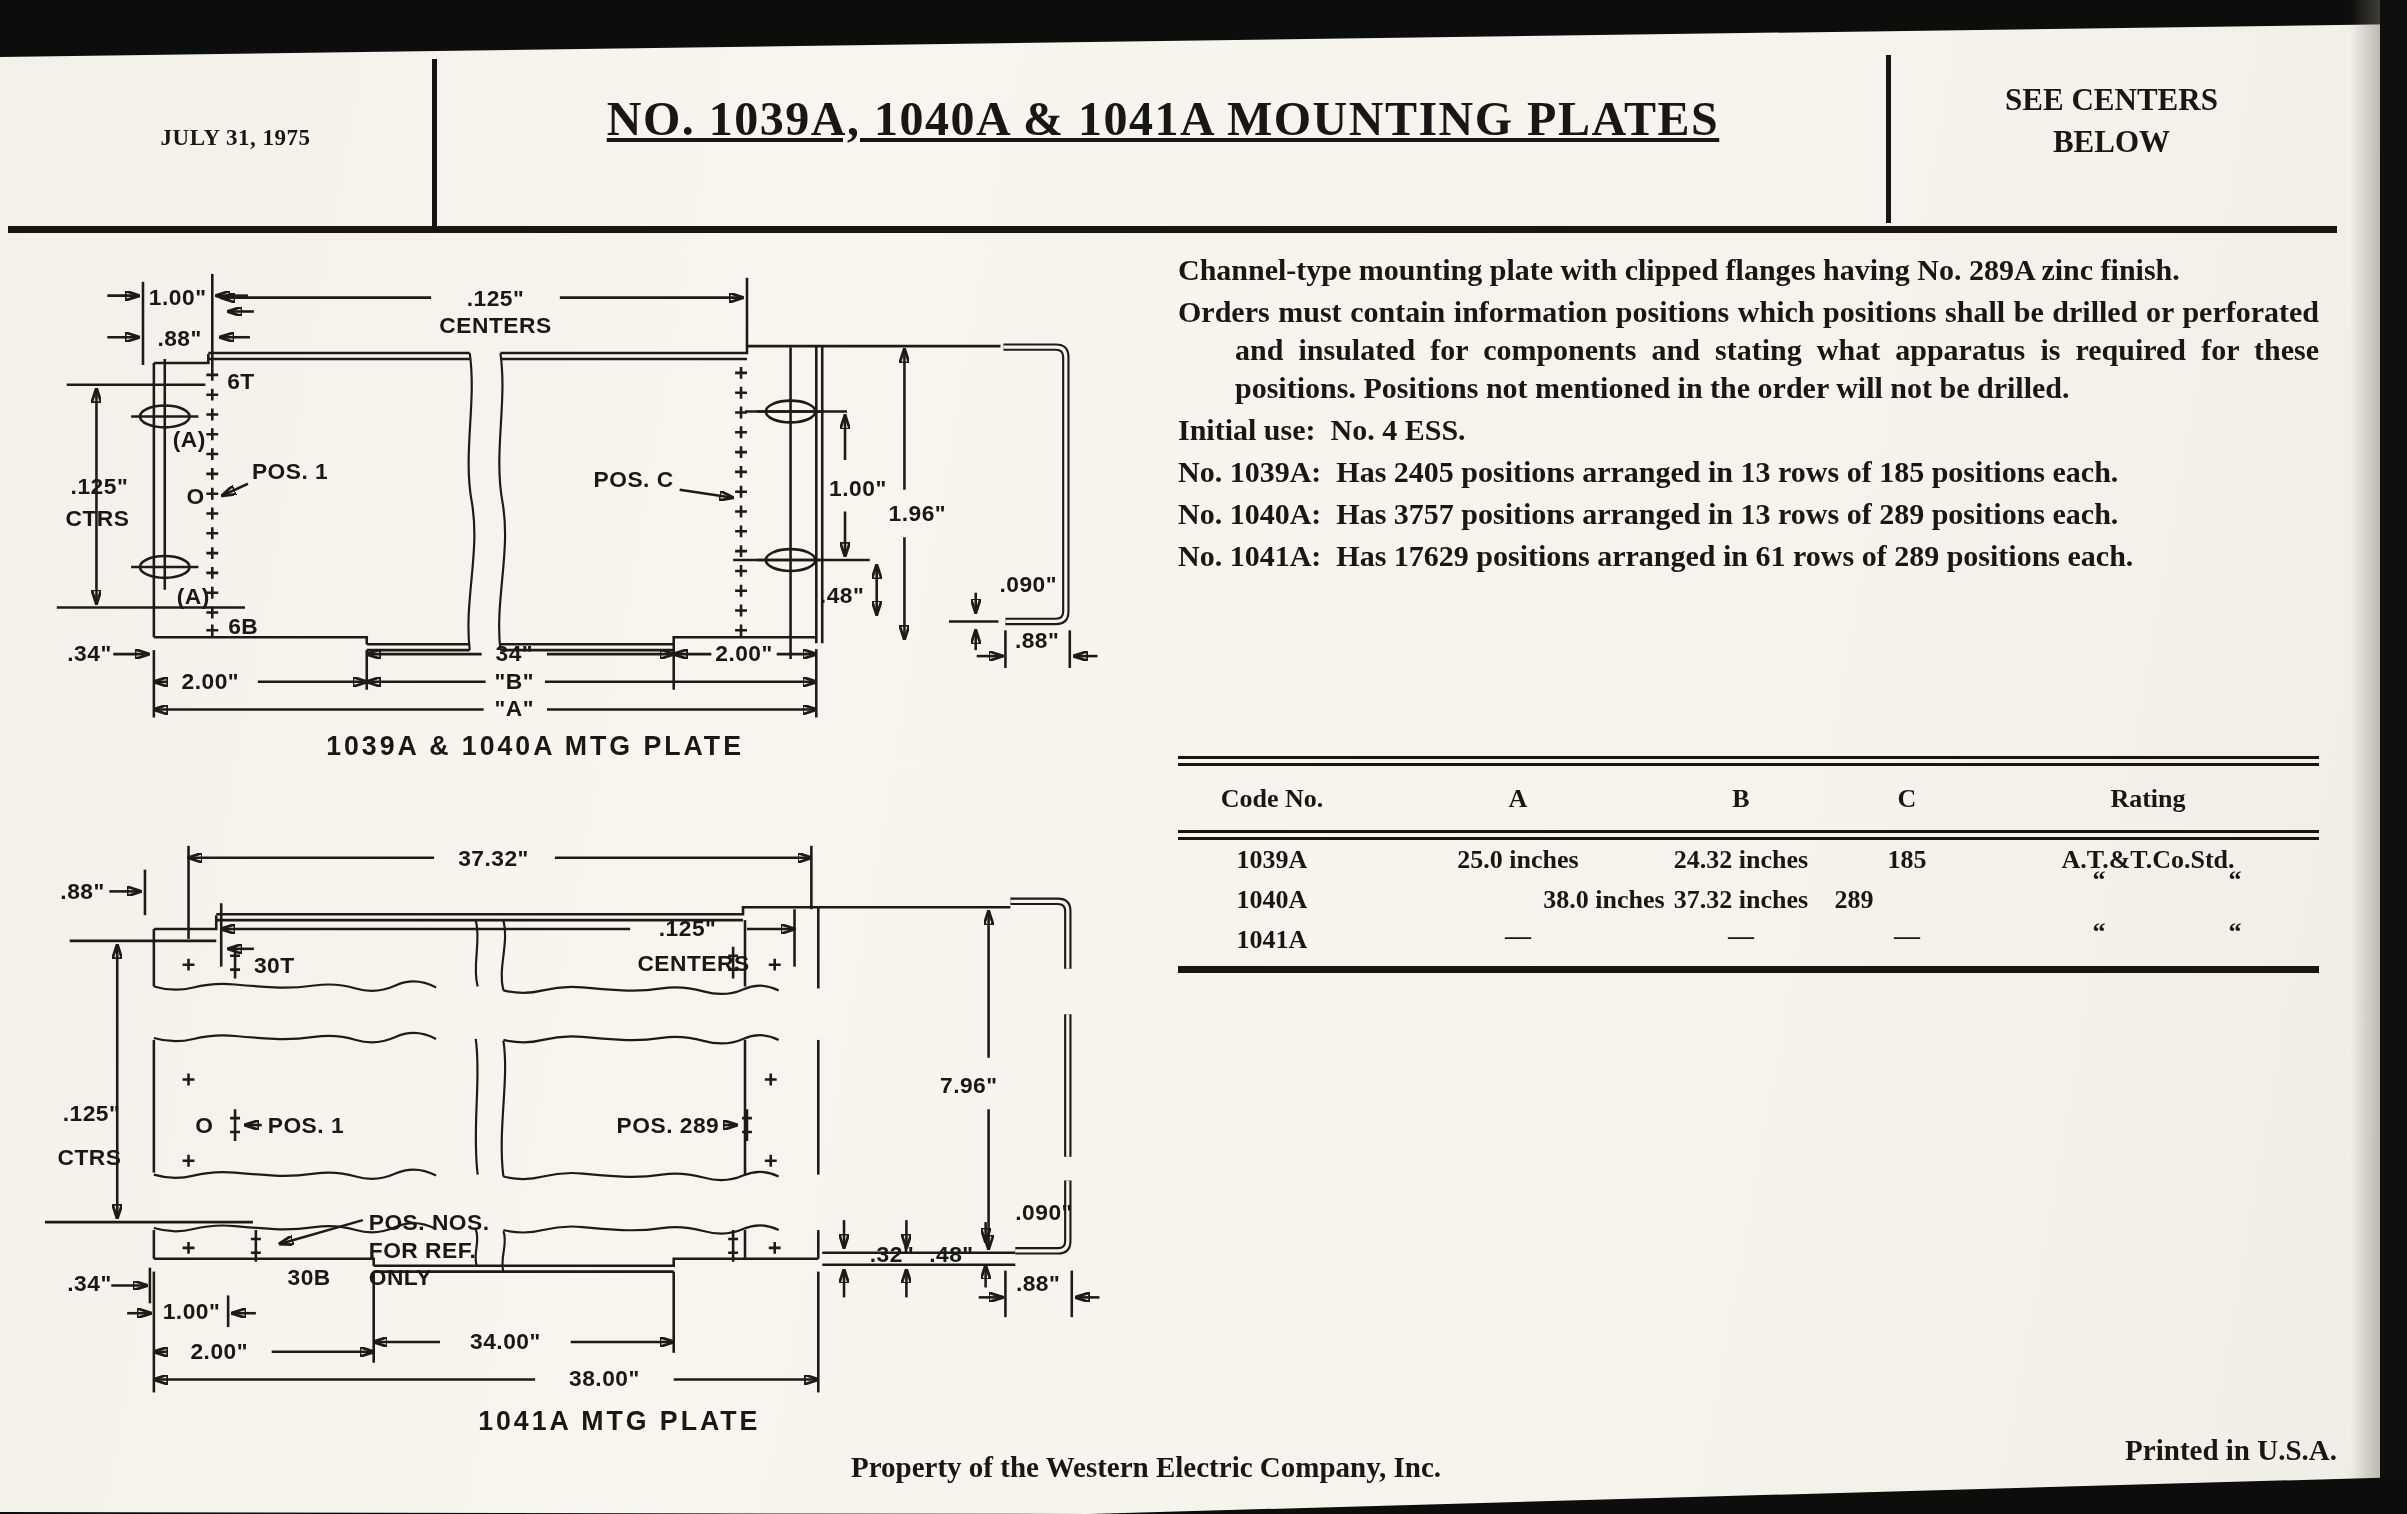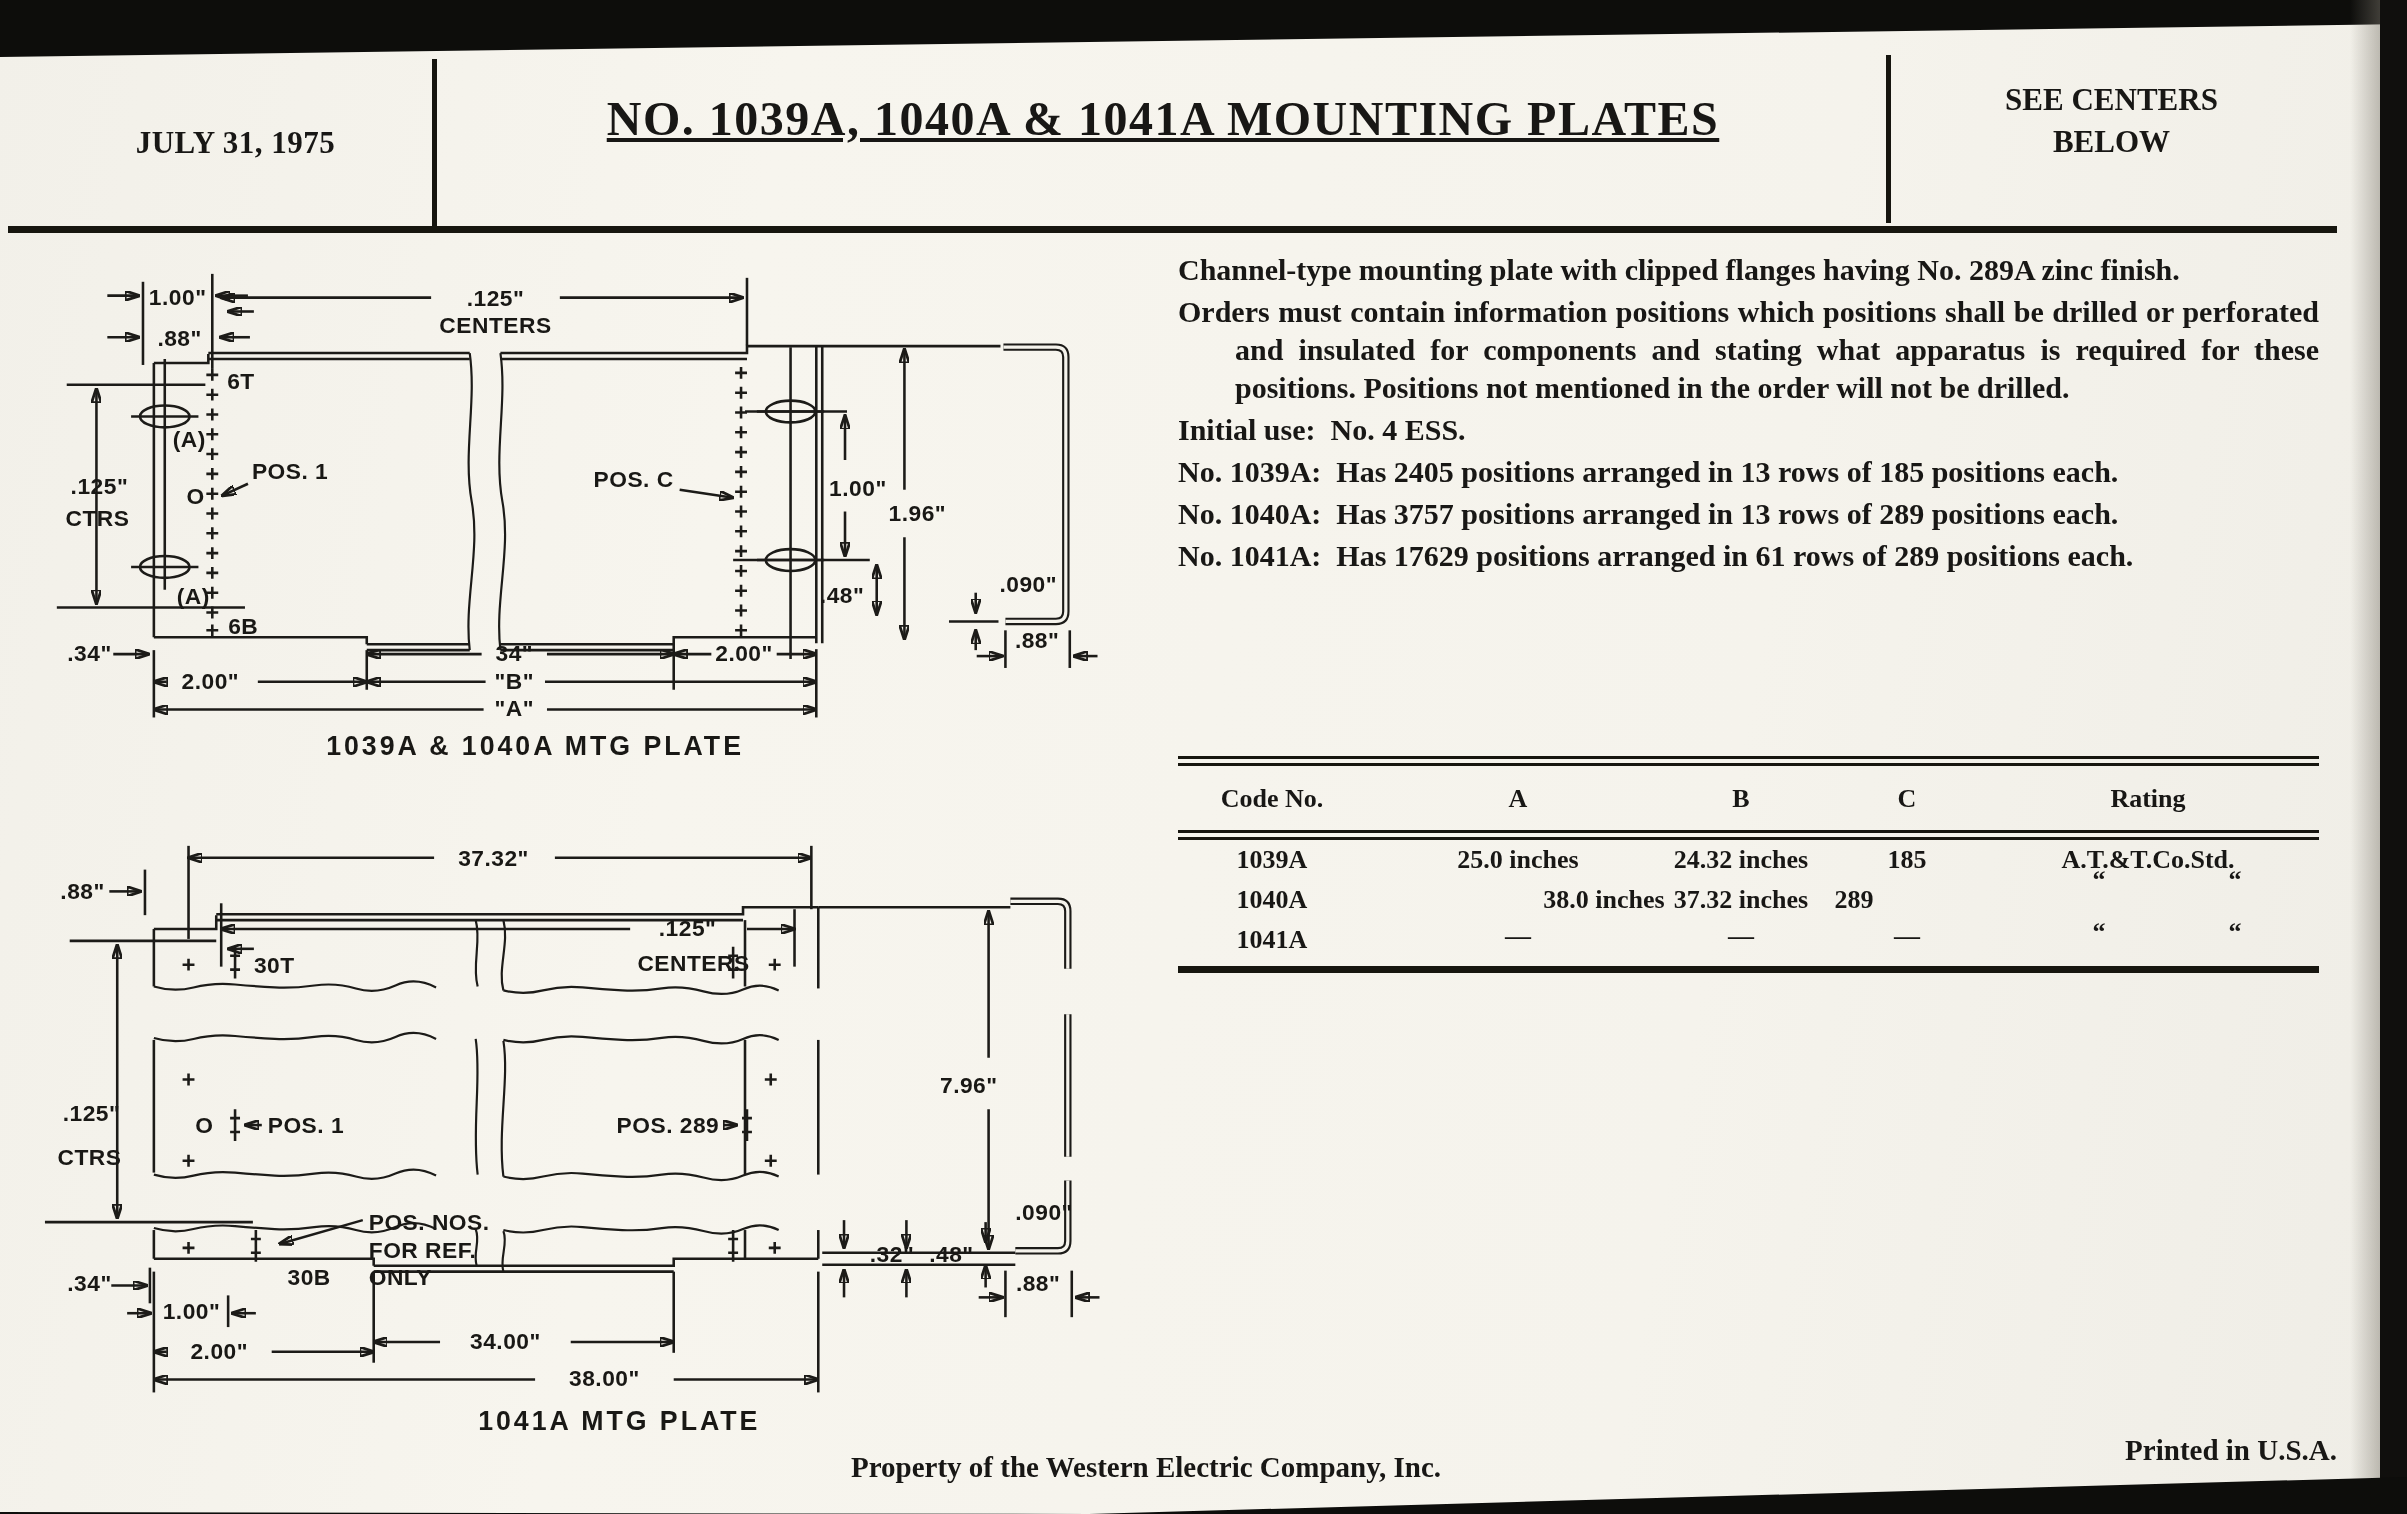--- a/index.html
+++ b/index.html
@@ -8,21 +8,21 @@
   .paper{position:absolute;left:0;top:0;width:2408px;height:1515px;
          background:linear-gradient(100deg,#f2f0e9 0%,#f7f5ee 30%,#f5f3ec 70%,#efede6 100%);}
   .scan-top{position:absolute;left:0;top:0;width:2408px;height:69px;background:#0d0d0b;
             clip-path:polygon(0 0,2408px 0,2408px 24px,0 57px);}
   .scan-right-grey{position:absolute;right:28px;top:0;width:30px;height:1515px;
             background:linear-gradient(90deg,rgba(120,115,105,0),rgba(125,120,110,.45));}
   .scan-right-black{position:absolute;right:0;top:0;width:28px;height:1515px;background:#100f0d;}
   .scan-bottom{position:absolute;left:0;top:1455px;width:2408px;height:59px;background:#0d0d0b;
             clip-path:polygon(1089px 59px,2408px 22px,2408px 59px,0 59px,0 57px);}
   .hdr-date{position:absolute;left:87px;top:125px;width:297px;text-align:center;
-            font-size:31px;font-weight:700;letter-spacing:0.5px;}
+            font-size:23px;font-weight:700;letter-spacing:0.5px;}
   .hdr-title{position:absolute;left:475px;top:91px;width:1376px;text-align:center;
             font-size:48px;font-weight:700;letter-spacing:1.5px;text-decoration:underline;}
   .hdr-note{position:absolute;left:1938px;top:79px;width:347px;text-align:center;
             font-size:31px;font-weight:700;line-height:42px;}
   .vrule{position:absolute;width:5px;background:#16150f;}
   .vrule.v1{left:432px;top:59px;height:168px;}
   .vrule.v2{left:1886px;top:55px;height:168px;}
   .hrule-main{position:absolute;left:8px;top:226px;width:2329px;height:7px;background:#17160f;}
   .desc{position:absolute;left:1178px;top:251px;width:1141px;font-size:30px;font-weight:700;
         line-height:38px;}

